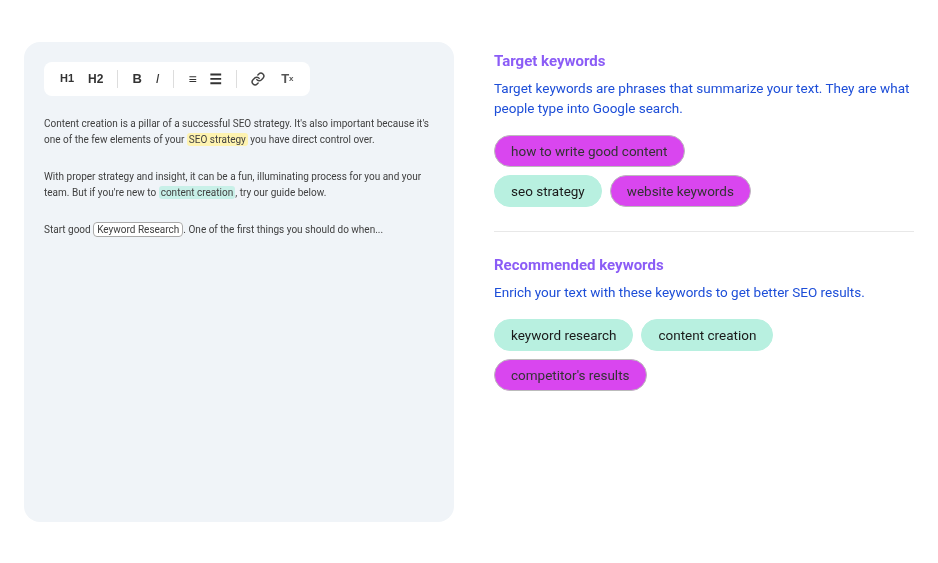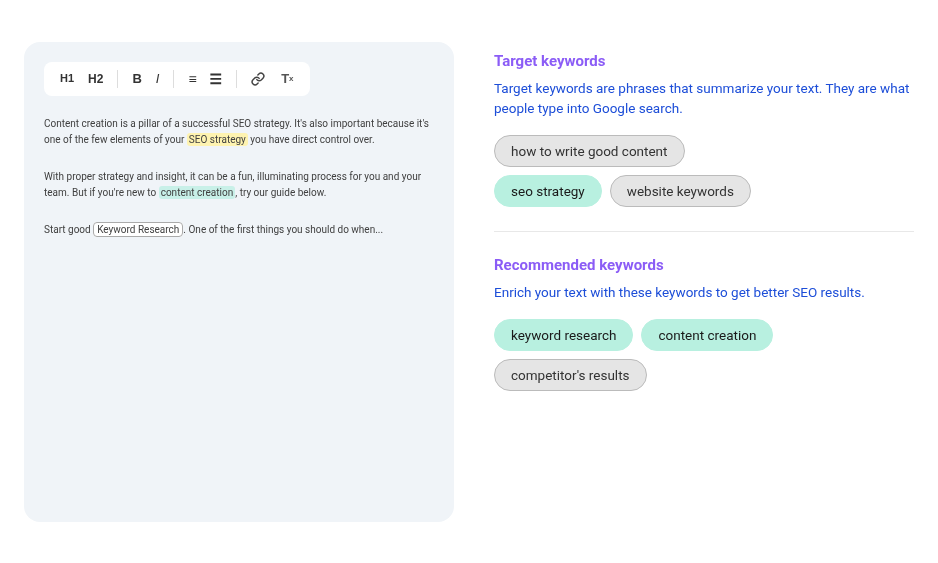--- a/index.html
+++ b/index.html
@@ -136,21 +136,21 @@
     .tag {
       border-radius: 50px;
       padding: 7px 16px;
       font-size: 13.5px;
       font-weight: 400;
       cursor: pointer;
     }
 
     .tag-outline {
       border: 1.5px solid #bbb;
-      background: #e5e5e5;
+      background: #d946ef;
       color: #333;
     }
 
     .tag-teal {
       background: #b8f0e0;
       border: 1.5px solid #b8f0e0;
       color: #1a1a1a;
     }
 
     .section-divider {

